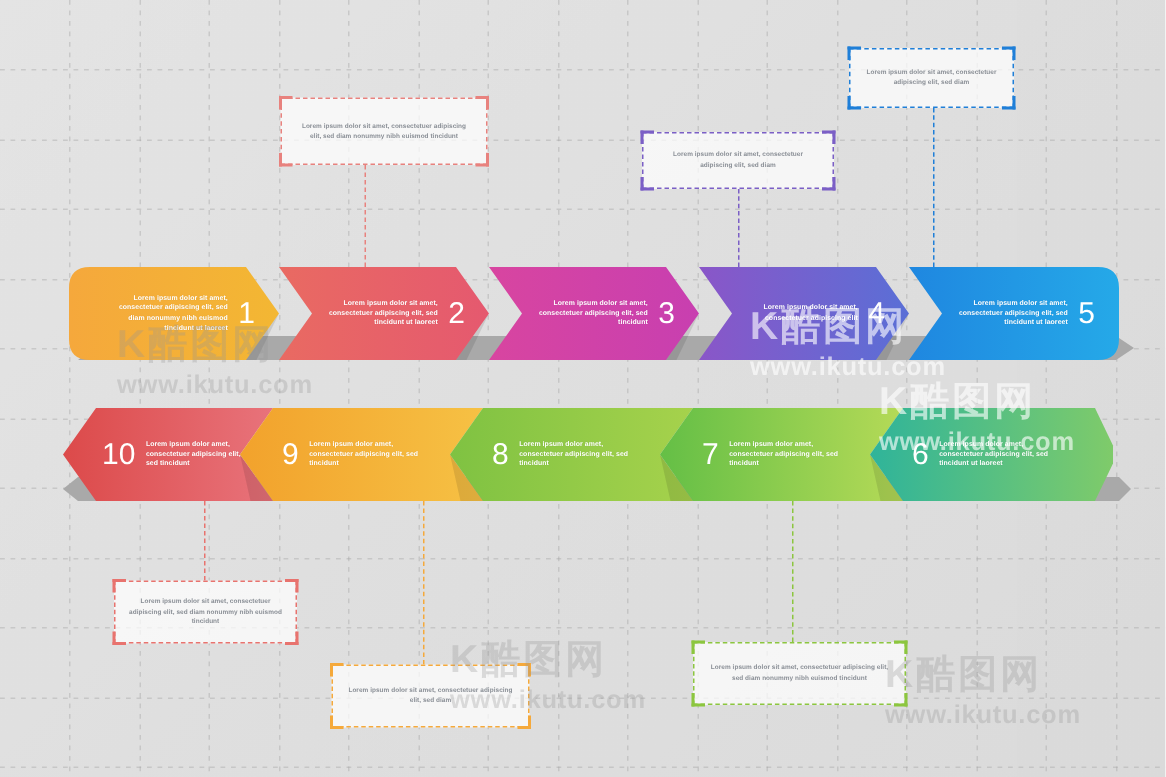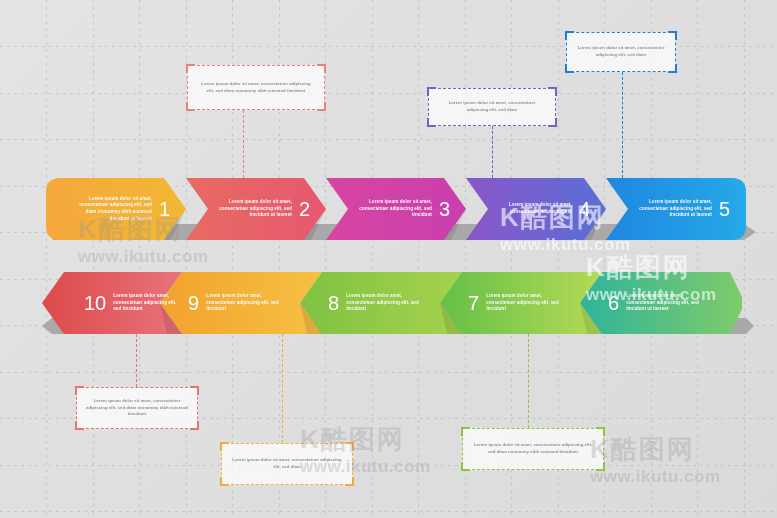--- a/index.html
+++ b/index.html
@@ -210,21 +210,21 @@
       <div class="num">3</div>
     </div>
     <div class="arrow" style="left: 492px; top: 178px; width: 98px; height: 62px; z-index: 5; justify-content: flex-end; gap: 7px;">
       <div class="txt" style="text-align: right; max-width: 82px;">Lorem ipsum dolor sit amet, consectetuer adipiscing elit</div>
       <div class="num">4</div>
     </div>
     <div class="arrow" style="left: 632px; top: 178px; width: 98px; height: 62px; z-index: 5; justify-content: flex-end; gap: 7px;">
       <div class="txt" style="text-align: right; max-width: 82px;">Lorem ipsum dolor sit amet, consectetuer adipiscing elit, sed tincidunt ut laoreet</div>
       <div class="num">5</div>
     </div>
-    <div class="arrow" style="left: 84px; top: 272px; width: 98px; height: 62px; z-index: 5; justify-content: flex-start; gap: 7px;">
+    <div class="arrow" style="left: 68px; top: 272px; width: 98px; height: 62px; z-index: 5; justify-content: flex-start; gap: 7px;">
       <div class="num">10</div>
       <div class="txt" style="text-align: left; max-width: 82px;">Lorem ipsum dolor amet, consectetuer adipiscing elit, sed tincidunt</div>
     </div>
     <div class="arrow" style="left: 188px; top: 272px; width: 118px; height: 62px; z-index: 5; justify-content: flex-start; gap: 7px;">
       <div class="num">9</div>
       <div class="txt" style="text-align: left; max-width: 82px;">Lorem ipsum dolor amet, consectetuer adipiscing elit, sed tincidunt</div>
     </div>
     <div class="arrow" style="left: 328px; top: 272px; width: 118px; height: 62px; z-index: 5; justify-content: flex-start; gap: 7px;">
       <div class="num">8</div>
       <div class="txt" style="text-align: left; max-width: 82px;">Lorem ipsum dolor amet, consectetuer adipiscing elit, sed tincidunt</div>

